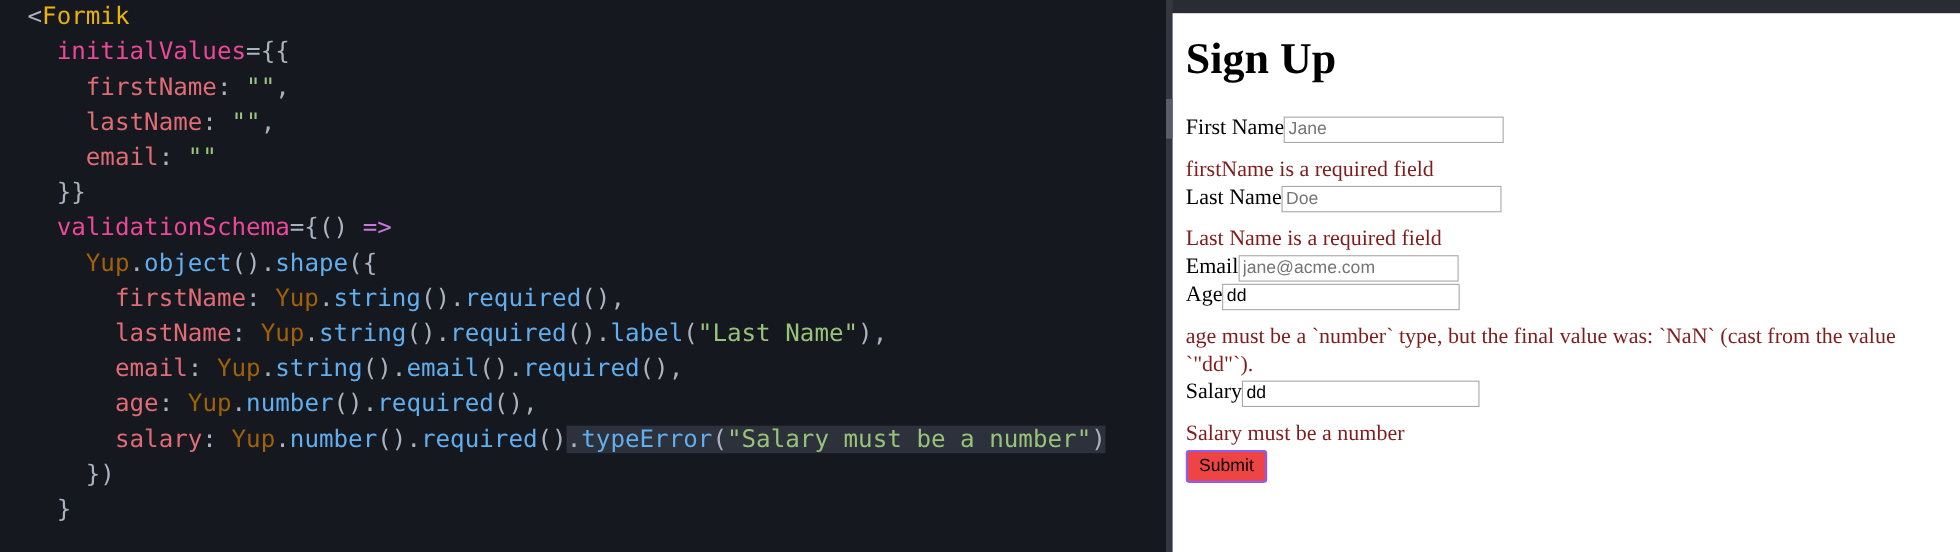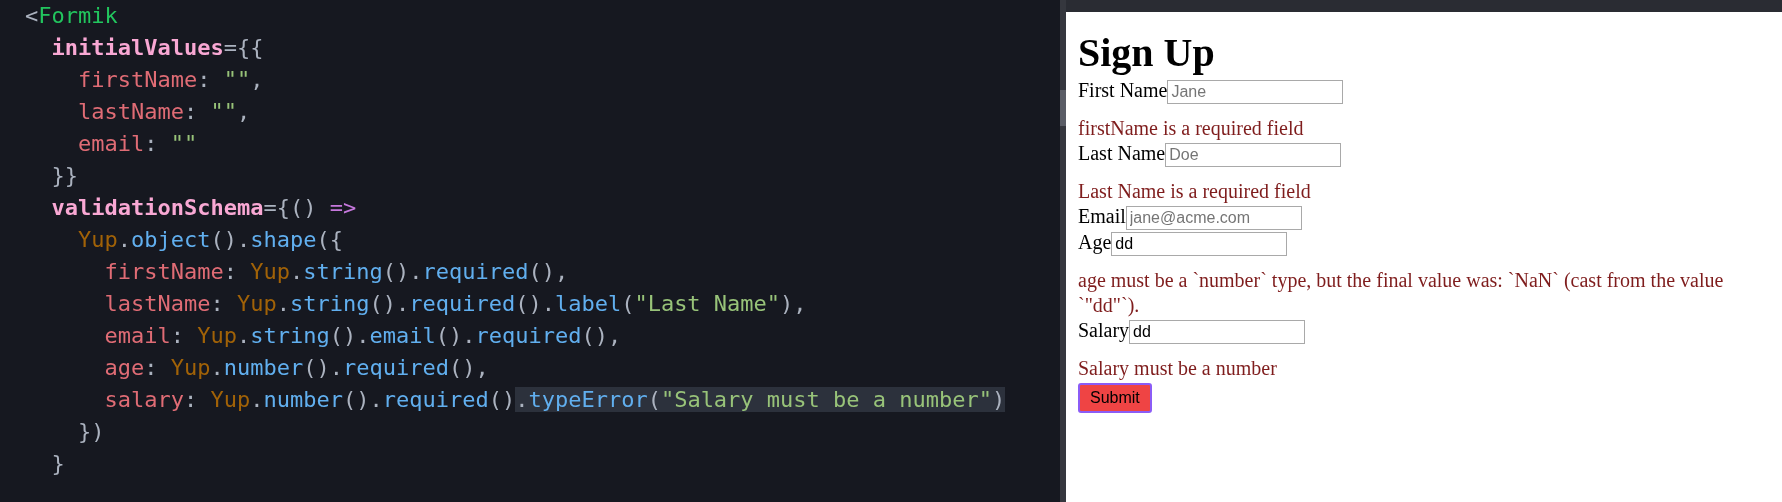--- a/index.html
+++ b/index.html
@@ -38,54 +38,55 @@
     .preview-top-bar {
       position: absolute;
       top: 0;
       right: 0;
       width: 722px;
       height: 12px;
       background: #2a2c33;
     }
 
     
-    .c-tag    { color: #22c55e; }
-    .c-attr   { color: #f9a8d4; font-weight: bold; }
+    .c-tag    { color: #eab308; }
+    .c-attr   { color: #ec4899; }
     .c-punct  { color: #abb2bf; }
     .c-prop   { color: #e06c75; }
     .c-string { color: #98c379; }
     .c-class  { color: #a16207; }
     .c-method { color: #61afef; }
     .c-key    { color: #c678dd; }
     .c-hi     { background: #2c313c; }
 
     
     .preview-pane h1 {
       font-size: 40px;
       font-weight: bold;
+      margin-bottom: 26px;
       font-family: 'Times New Roman', Times, serif;
     }
     .field-row {
       display: block;
       margin: 0;
     }
     .field-label {
       display: inline;
       font-family: 'Times New Roman', Times, serif;
     }
     .field-input {
       font-family: Arial, sans-serif;
       font-size: 16px;
       padding: 2px 3px;
       border: 1px solid #a9a9a9;
-      width: 176px;
+      width: 200px;
       vertical-align: baseline;
     }
     .field-input.narrow {
-      width: 176px;
+      width: 216px;
     }
     .error-text {
       color: #7f1d1d;
       font-family: 'Times New Roman', Times, serif;
       display: block;
       margin-top: 12px;
     }
     .submit-btn {
       font-family: Arial, sans-serif;
       font-size: 16px;

